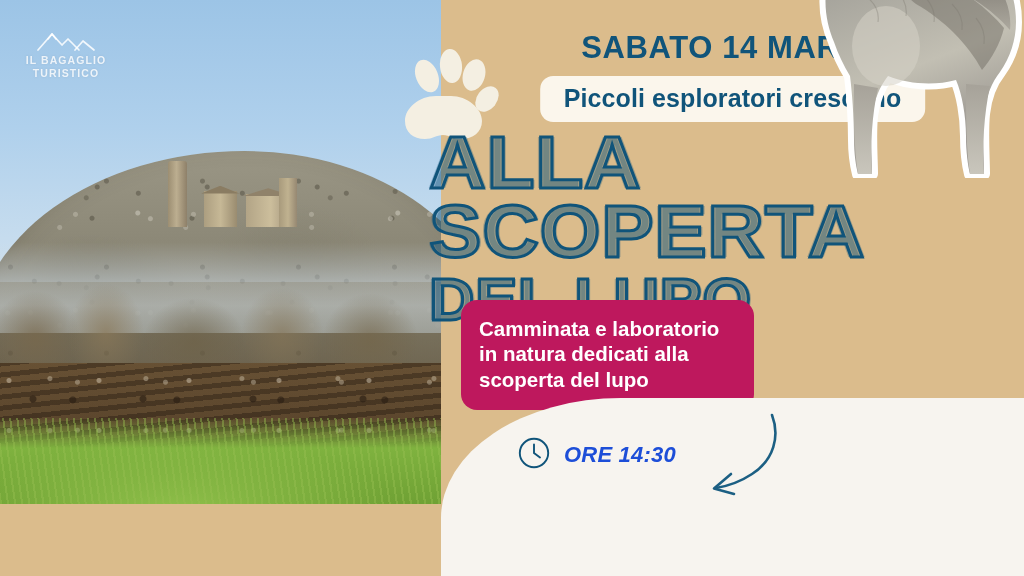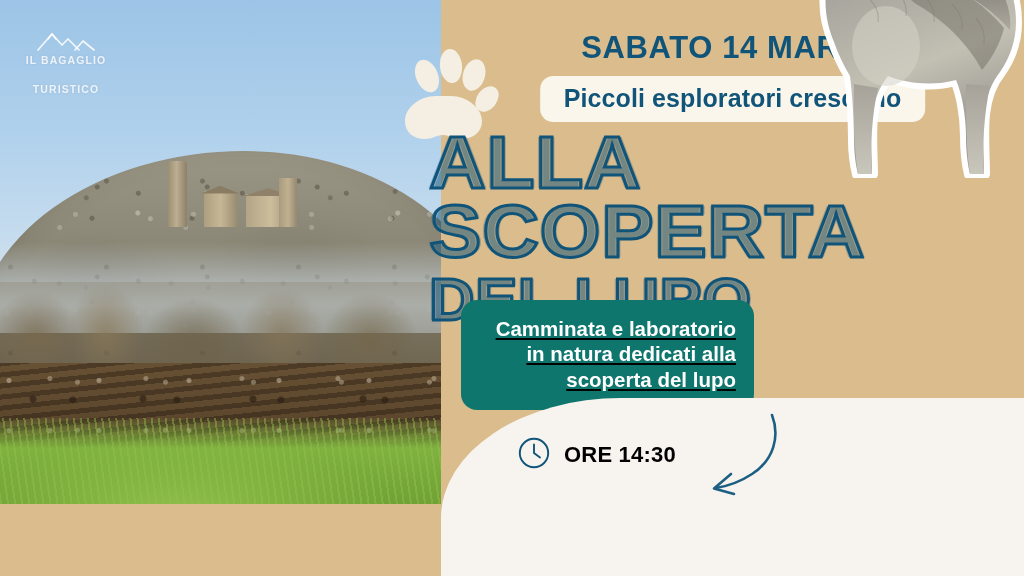--- a/index.html
+++ b/index.html
@@ -137,21 +137,21 @@
     text-align:center;
     line-height:1;
     pointer-events:none;
   }
   .logo svg { display:block; margin:0 auto 3px; }
   .logo-l1, .logo-l2 {
     display:block;
     font-size:10.5px; font-weight:700; letter-spacing:1.1px;
     text-shadow:0 0 2px rgba(120,150,180,.35);
   }
-  .logo-l2 { margin-top:18px; }
+  .logo-l2 { margin-top:2px; }
 
   
   .paw {
     position:absolute; left:399px; top:44px;
     width:106px; height:106px;
     pointer-events:none;
   }
 
   
   .right { position:absolute; left:441px; top:0; width:583px; height:576px; }
@@ -196,25 +196,24 @@
        2.5px 0 0 rgba(16,84,122,.30),
       -2.5px 0 0 rgba(16,84,122,.30);
   }
   .title-1 { font-size:75px; }
   .title-2 { font-size:60px; margin-top:6px; }
 
   
   .desc-box {
     position:absolute; left:20px; top:300px;
     width:293px;
-    background:#0f766e;
+    background:#be185d;
     border-radius:16px;
     padding:16px 18px 18px;
-    text-align:right;
-    text-decoration:underline;
+    text-align:left;
   }
   .desc-box p {
     color:#FFFFFF;
     font-size:20.5px; font-weight:700;
     line-height:1.24;
   }
 
   
   .info-panel {
     position:absolute; left:0px; top:398px;
@@ -224,24 +223,25 @@
   }
 
   .info-row { position:absolute; display:flex; align-items:center; }
   .row-time { left:76px; top:38px; }
   .row-place { left:76px; top:86px; align-items:flex-start; }
 
   .info-icon { flex:0 0 auto; margin-right:13px; }
   .info-text { display:flex; flex-direction:column; }
 
   .time-value {
-    color:#000000;
+    color:#1d4ed8;
     font-size:22px; font-weight:700;
     letter-spacing:.2px;
     white-space:nowrap;
+    font-style:italic;
   }
   .place-name {
     color:#DC4B3A;
     font-size:22px; font-weight:700;
     letter-spacing:.2px;
     white-space:nowrap;
   }
   .place-sub {
     color:#E0604C;
     font-size:20px; font-weight:400;

